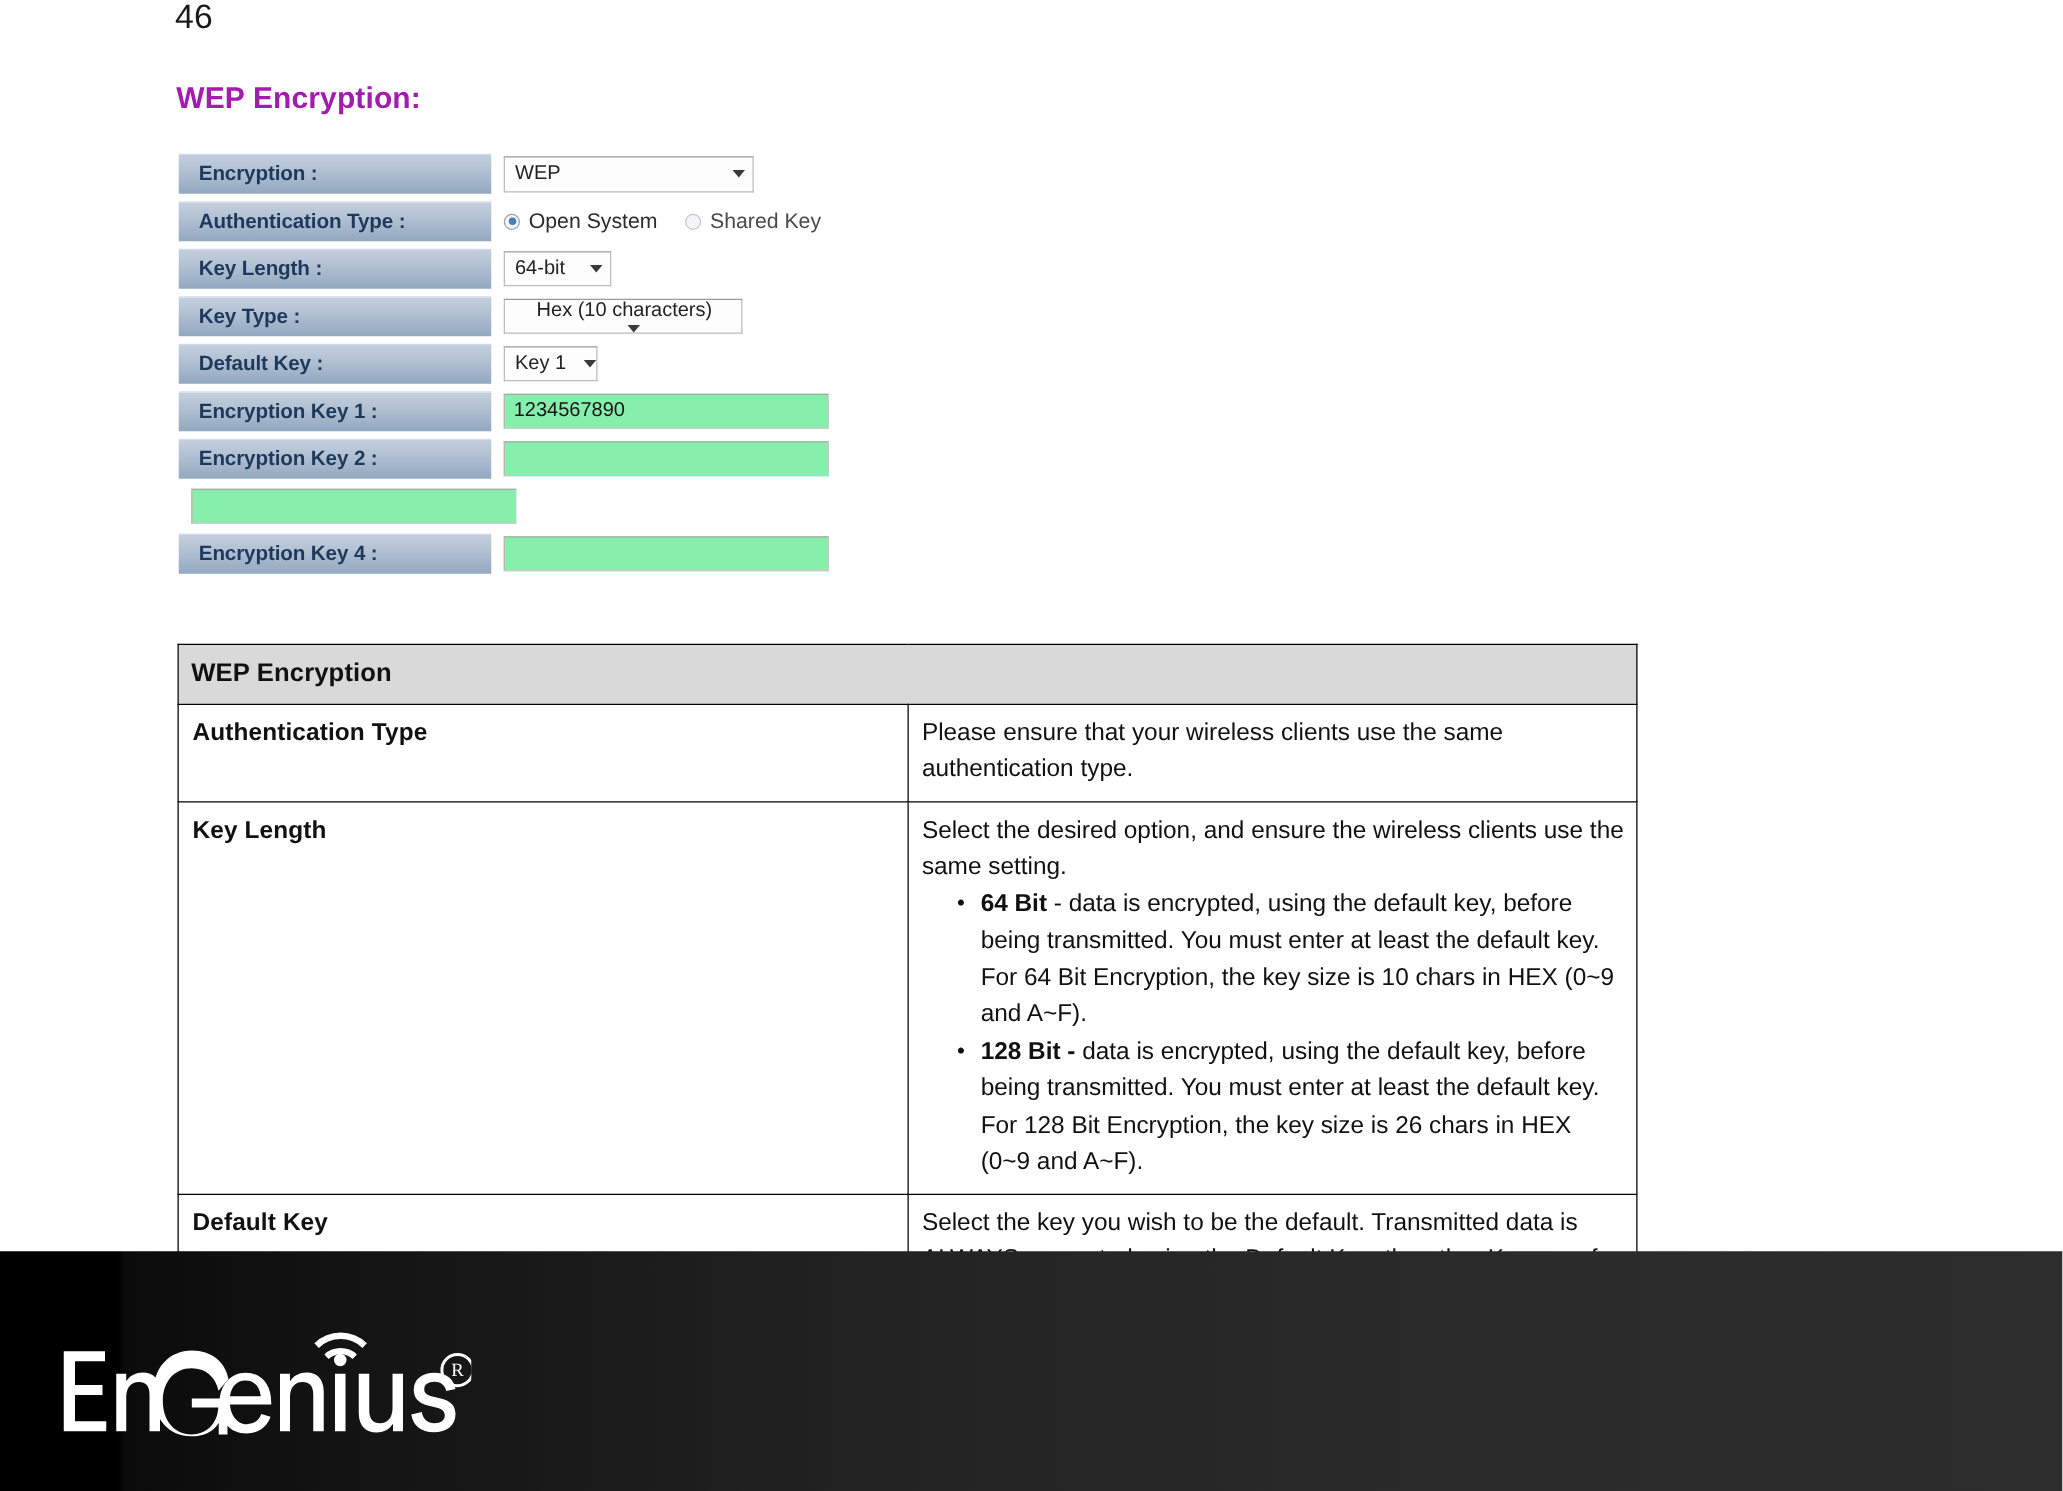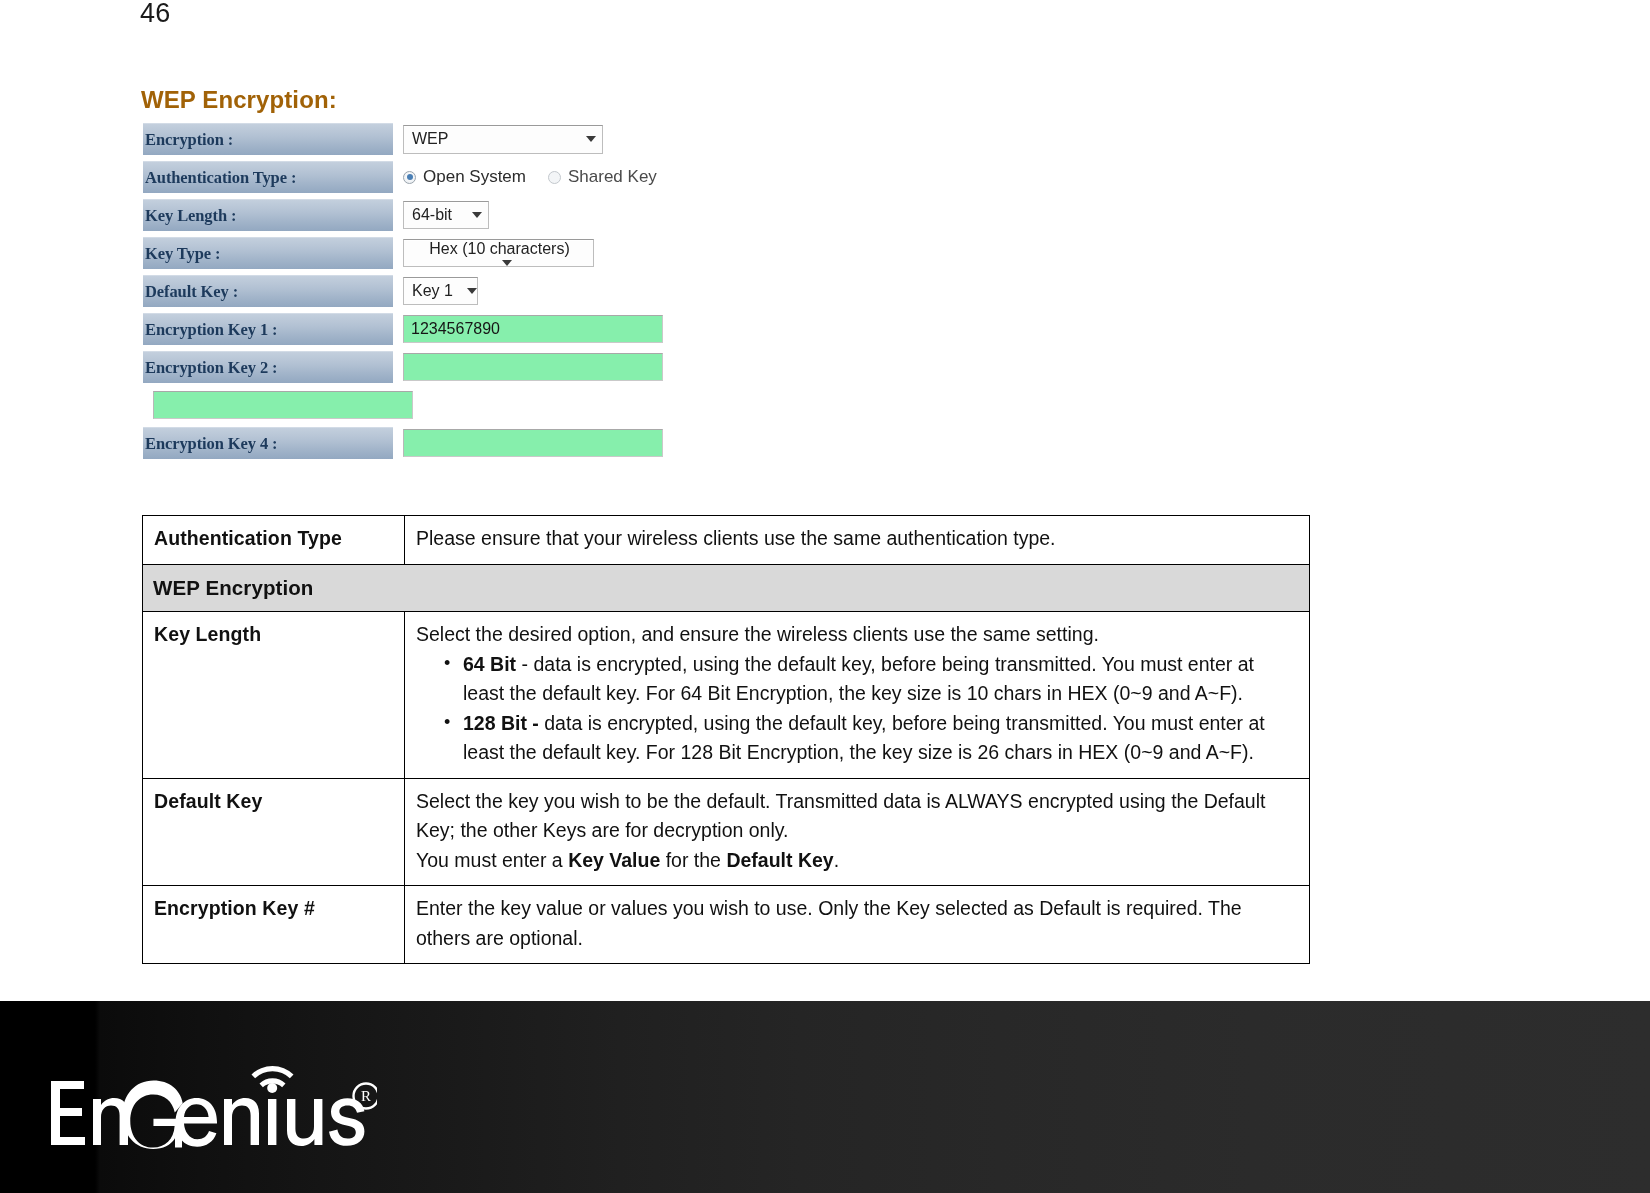--- a/index.html
+++ b/index.html
@@ -25,23 +25,22 @@
     font-family: "Liberation Sans", sans-serif;
     letter-spacing: 0.2px;
   }
 
   .section-title {
     position: absolute;
     left: 141px;
     top: 65px;
     font-size: 24px;
     font-weight: bold;
-    color: #a16207;
+    color: #a21caf;
     letter-spacing: 0.1px;
-    margin-top: 21px;
   }
 
   
   .config-form {
     position: absolute;
     left: 143px;
     top: 122px;
     width: 600px;
   }
   .form-row {
@@ -55,23 +54,23 @@
     width: 250px;
     height: 32px;
     box-sizing: border-box;
     background: linear-gradient(to bottom, #c3cfdd 0%, #b2c1d3 40%, #9fb2c8 75%, #93a8c1 100%);
     border-top: 1px solid #d2dbe6;
     color: #1d3a5c;
     font-size: 16.5px;
     font-weight: bold;
     display: flex;
     align-items: center;
-    padding-left: 2px;
+    padding-left: 16px;
     letter-spacing: -0.1px;
-    font-family: Liberation Serif, serif;
+    font-family: Liberation Sans, sans-serif;
   }
   .form-control {
     margin-left: 10px;
     display: flex;
     align-items: center;
     height: 34px;
   }
 
   
   .sel {
@@ -309,26 +308,26 @@
     <div class="form-control">
       <input class="txt" type="text" value="" style="">
     </div>
   </div>
 
 </div>
 
 <table class="desc-table">
   <tbody>
     <tr>
+      <td class="hdr" colspan="2">WEP Encryption</td>
+    </tr>
+
+    <tr>
       <td class="key-cell">Authentication Type</td>
       <td class="val-cell">Please ensure that your wireless clients use the same authentication type.</td>
-    </tr>
-
-    <tr>
-      <td class="hdr" colspan="2">WEP Encryption</td>
     </tr>
 
     <tr>
       <td class="key-cell">Key Length</td>
       <td class="val-cell">
         <div>Select the desired option, and ensure the wireless clients use the same setting.</div>
         <ul>
           <li><span class="b">64 Bit</span><span> - data is encrypted, using the default key, before being transmitted. You must enter at least the default key. For 64 Bit Encryption, the key size is 10 chars in HEX (0~9 and A~F).</span></li>
           <li><span class="b">128 Bit -</span><span> data is encrypted, using the default key, before being transmitted. You must enter at least the default key. For 128 Bit Encryption, the key size is 26 chars in HEX (0~9 and A~F).</span></li>
         </ul>

